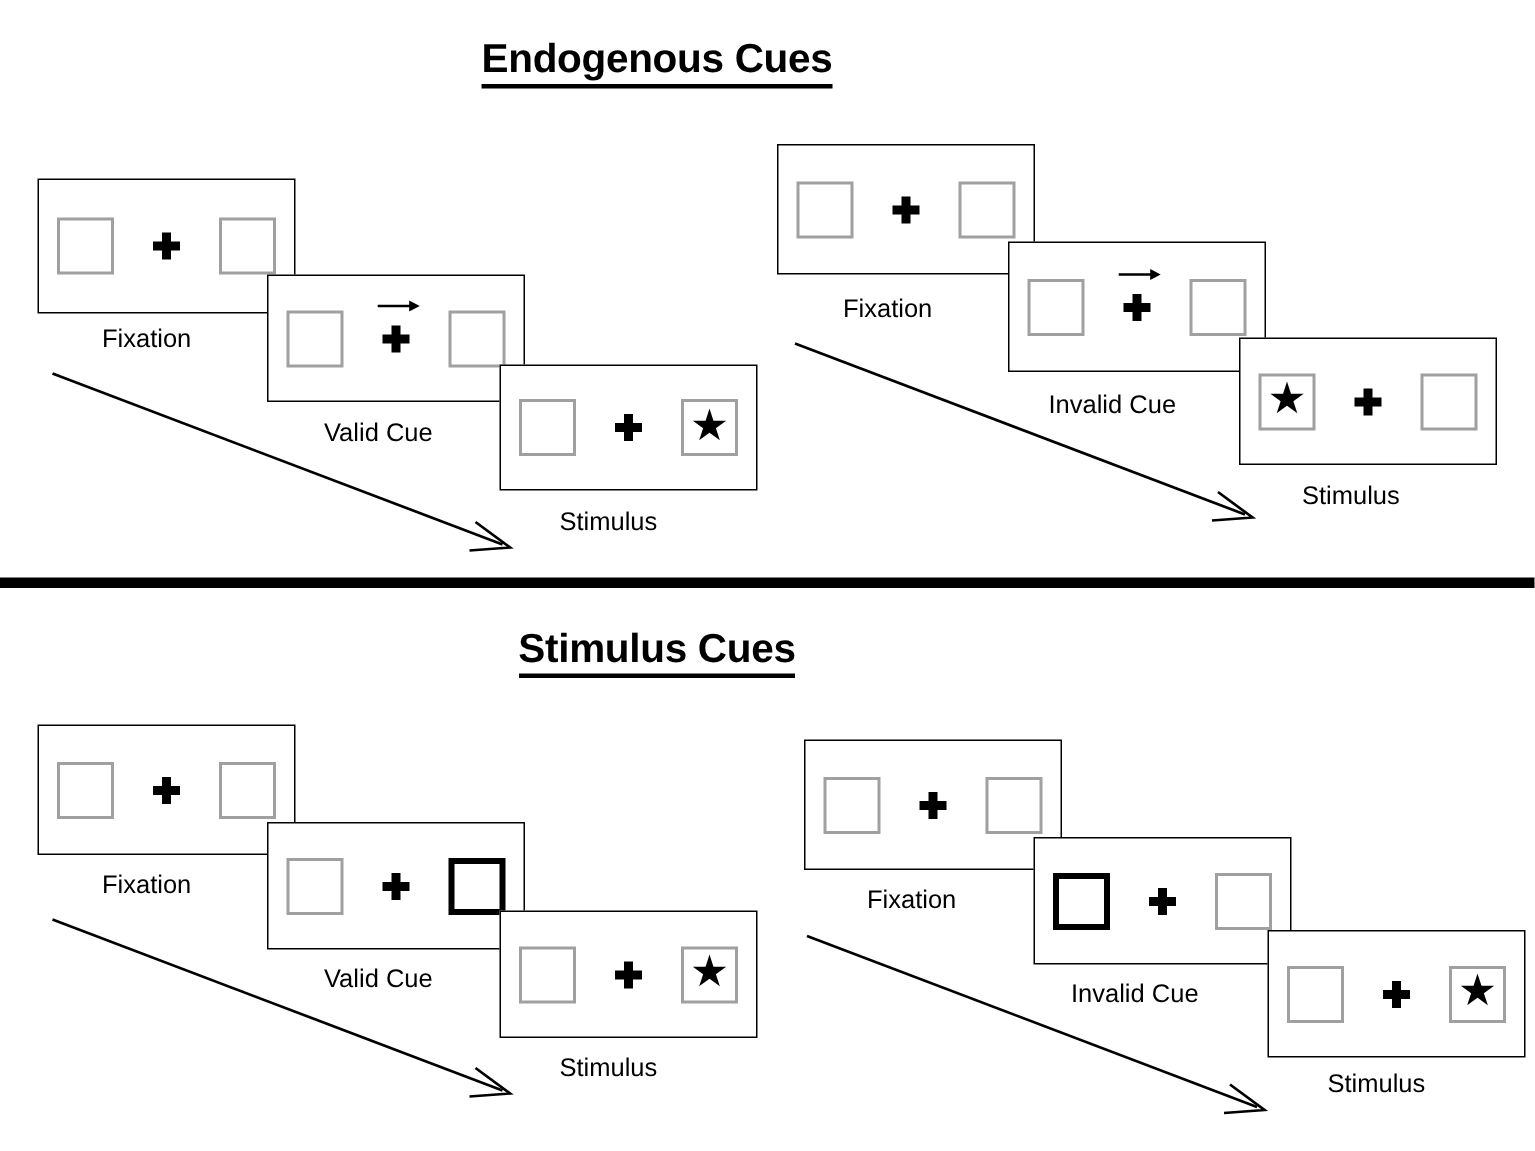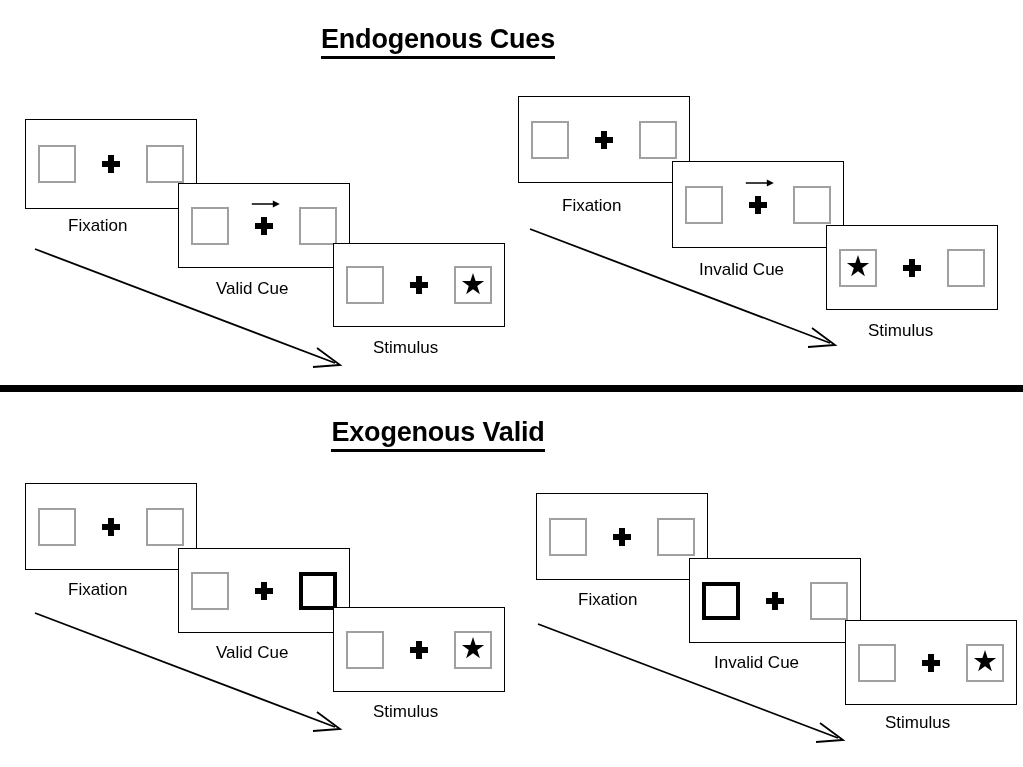--- a/index.html
+++ b/index.html
@@ -229,21 +229,21 @@
 <div class="panel-label" style="left:868px; top:321px;">Stimulus</div>
 
 <svg class="time-arrow" viewBox="0 0 320 130" style="left:527px; top:225px; width:320px; height:130px;">
   <line x1="3" y1="4" x2="303" y2="118" stroke="#000000" stroke-width="1.8"></line>
   <polyline points="285,103 308,120 281,122" fill="none" stroke="#000000" stroke-width="1.8"></polyline>
 </svg>
 
 <div id="section-divider"></div>
 
 <div class="section-title" id="title-exogenous">
-  <span>Exogenous Valid</span>
+  <span>Stimulus Cues</span>
 </div>
 
 <div class="panel" style="left:25px; top:483px; width:172px; height:87px;">
   <div class="panel-inner">
     <div class="box"></div>
     <div class="center-col">
       <div class="fixation-cross"></div>
     </div>
     <div class="box"></div>
   </div>

